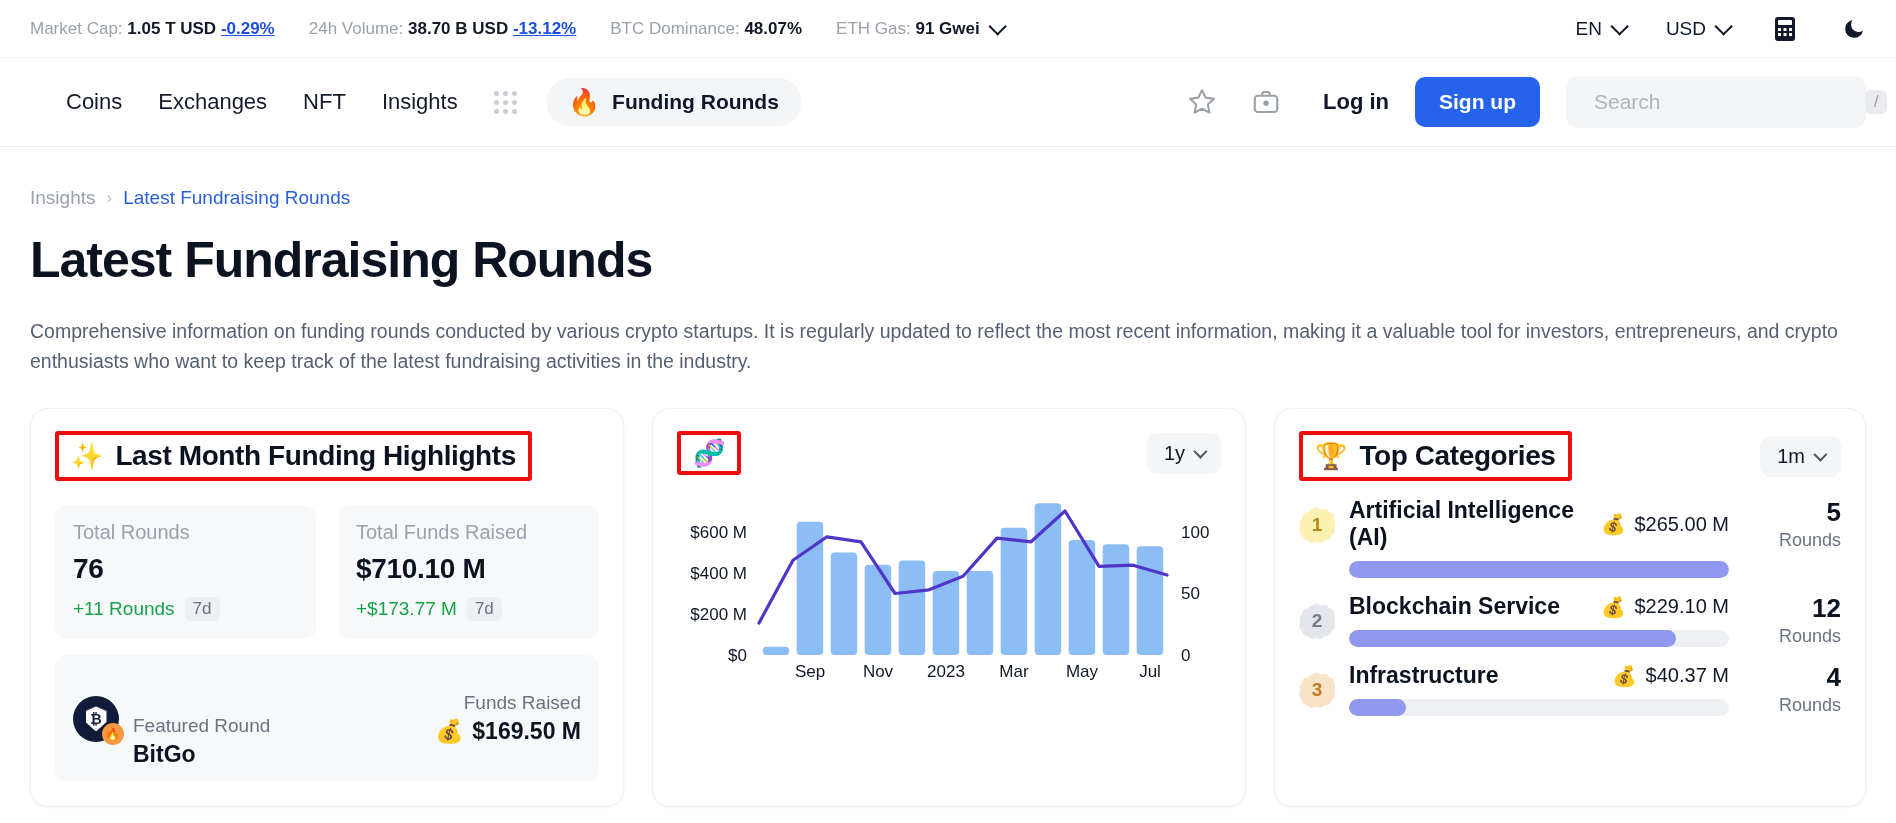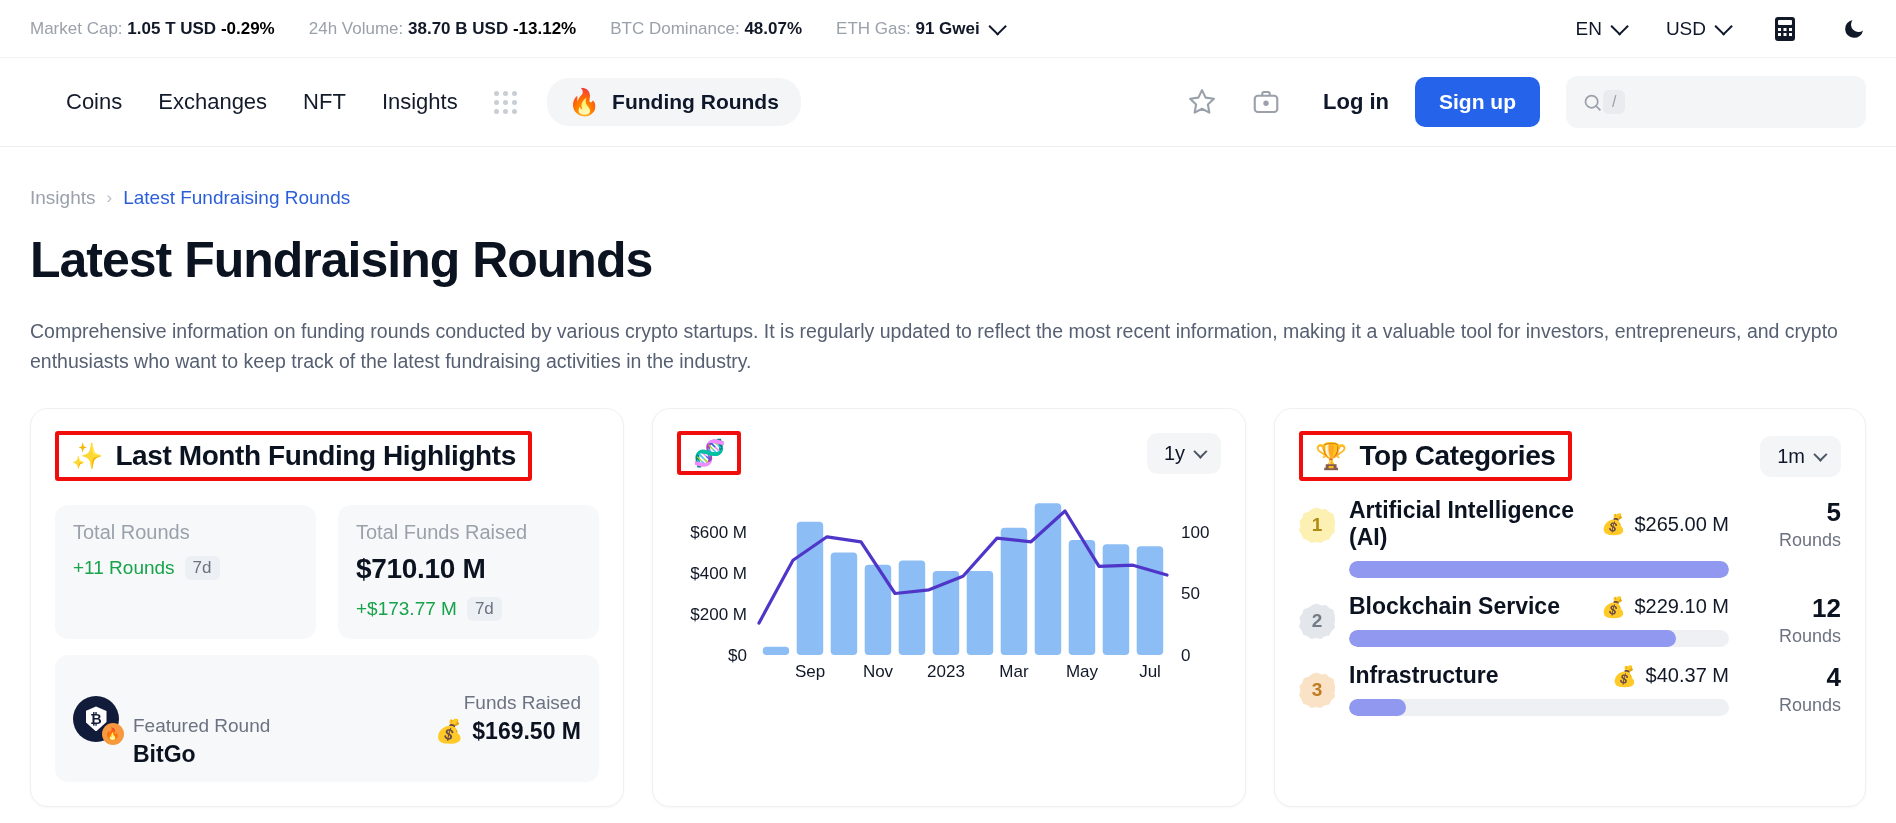--- a/index.html
+++ b/index.html
@@ -18,21 +18,21 @@
     display: flex;
     align-items: center;
     padding: 0 30px;
     font-size: 17px;
     border-bottom: 1px solid #f1f2f4;
     background: #fff;
   }
   .ticker-item { margin-right: 34px; white-space: nowrap; }
   .tk-label { color: #9aa1ab; }
   .tk-val { color: #111827; font-weight: 600; }
-  .tk-neg { color: #000000; font-weight: 600; }
+  .tk-neg { color: #1d4ed8; font-weight: 600; text-decoration: underline; }
   .ticker-spacer { flex: 1; }
   .tk-right {
     display: flex; align-items: center; gap: 0px;
   }
   .tk-sel {
     display: flex; align-items: center; gap: 9px;
     font-size: 19px; color: #0f172a; font-weight: 500;
     margin-left: 42px; cursor: pointer;
   }
   .chev {
@@ -328,20 +328,21 @@
   </div>
 
   <span class="login-btn">Log in</span>
   <button class="signup-btn">Sign up</button>
 
   <div class="search-box">
     <svg width="21" height="21" viewBox="0 0 24 24" fill="none" stroke="#9aa1ab" stroke-width="2">
         <circle cx="11" cy="11" r="7"></circle>
         <path d="M16.5 16.5L21 21"></path>
       </svg>
+    <input class="search-input" value="" placeholder="Search" style="">
     <span class="slash-key">/</span>
   </div>
 </div>
 
 <div class="page">
 
   <div class="crumbs">
     <span class="crumb-root">Insights</span>
     <span class="crumb-sep">›</span>
     <span class="crumb-cur">Latest Fundraising Rounds</span>
@@ -356,20 +357,21 @@
       <div class="card-head">
         <div class="hl-box">
           <span class="emoji">✨</span>
           <span class="card-title">Last Month Funding Highlights</span>
         </div>
       </div>
 
       <div class="metrics">
         <div class="metric">
           <div class="metric-label">Total Rounds</div>
+          <div class="metric-value">76</div>
           <div class="metric-foot">
             <span class="delta-pos">+11 Rounds</span>
             <span class="chip-7d">7d</span>
           </div>
         </div>
         <div class="metric">
           <div class="metric-label">Total Funds Raised</div>
           <div class="metric-value">$710.10 M</div>
           <div class="metric-foot">
             <span class="delta-pos">+$173.77 M</span>

